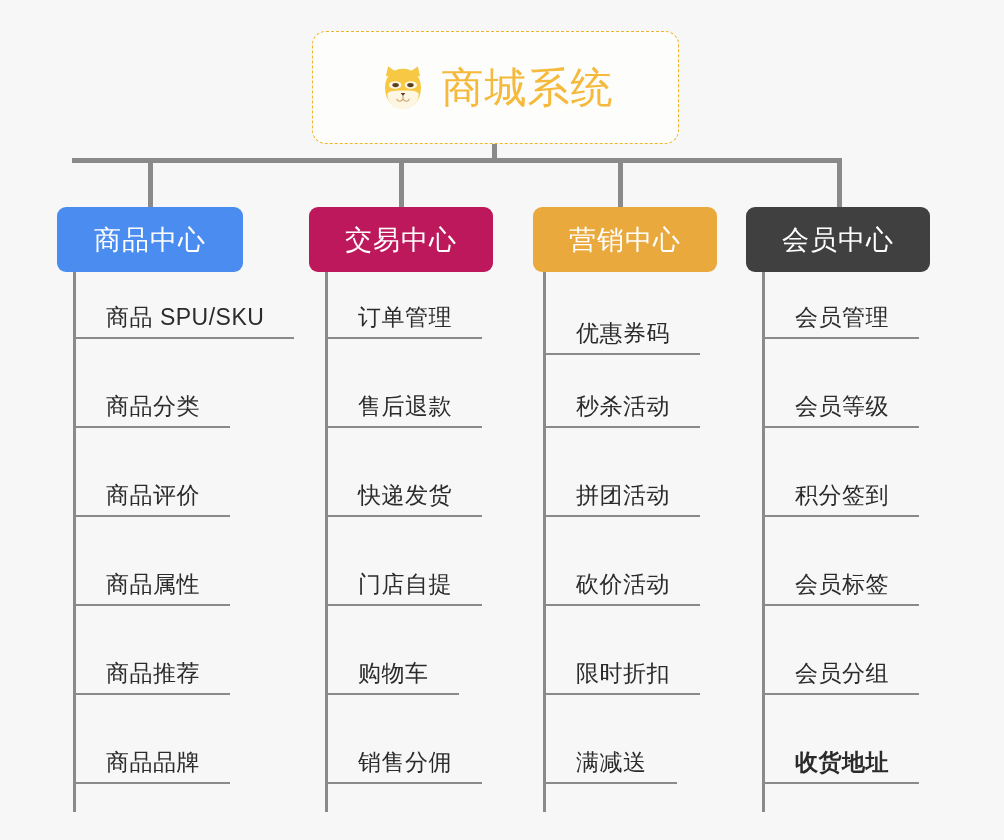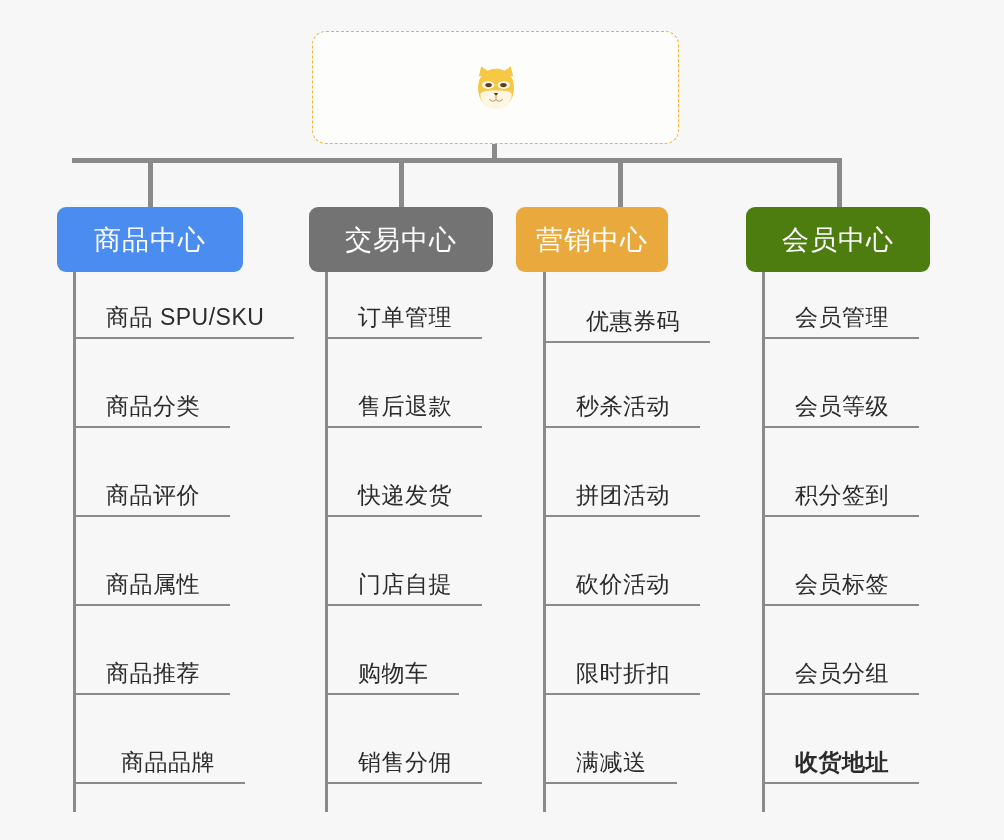--- a/index.html
+++ b/index.html
@@ -139,20 +139,21 @@
       <ellipse cx="22" cy="27" rx="8" ry="5" fill="#fdf6e3"></ellipse>
       <ellipse cx="42" cy="27" rx="8" ry="5" fill="#fdf6e3"></ellipse>
 
       <ellipse cx="22.5" cy="27" rx="4.2" ry="2.6" fill="#5a4020"></ellipse>
       <ellipse cx="41.5" cy="27" rx="4.2" ry="2.6" fill="#5a4020"></ellipse>
 
       <path d="M29 37 L35 37 L32 41 Z" fill="#5a4020"></path>
 
       <path d="M32 41 L32 45 M32 45 C29 49 25 48 24 45 M32 45 C35 49 39 48 40 45" stroke="#c9a06a" stroke-width="1.4" fill="none" stroke-linecap="round"></path>
     </svg>
+    <span class="root-title">商城系统</span>
   </div>
 
   <div class="conn conn-v-root"></div>
   <div class="conn conn-bus"></div>
 
   <div id="branch-host">
       <div class="conn conn-drop" style="left: 148px; background: rgb(138, 138, 138);"></div>
       <div class="cat-box" style="left: 57px; width: 186px; background: rgb(74, 140, 240);">
         <span>商品中心</span>
       </div>
@@ -166,26 +167,26 @@
         </div>
         <div class="leaf-item" style="top: 178px; border-bottom-color: rgb(138, 138, 138);">
           <span class="leaf-label">商品评价</span>
         </div>
         <div class="leaf-item" style="top: 267px; border-bottom-color: rgb(138, 138, 138);">
           <span class="leaf-label">商品属性</span>
         </div>
         <div class="leaf-item" style="top: 356px; border-bottom-color: rgb(138, 138, 138);">
           <span class="leaf-label">商品推荐</span>
         </div>
-        <div class="leaf-item" style="top: 445px; border-bottom-color: rgb(138, 138, 138); padding-left: 15px;">
+        <div class="leaf-item" style="top: 445px; border-bottom-color: rgb(138, 138, 138);">
           <span class="leaf-label">商品品牌</span>
         </div>
       </div>
       <div class="conn conn-drop" style="left: 399px; background: rgb(138, 138, 138);"></div>
-      <div class="cat-box" style="left: 309px; width: 184px; background: #737373;">
+      <div class="cat-box" style="left: 309px; width: 184px; background: #be185d;">
         <span>交易中心</span>
       </div>
       <div class="leaf-col" style="left: 325px;">
         <div class="leaf-spine" style="height: 540px; background: rgb(138, 138, 138);"></div>
         <div class="leaf-item" style="top: 0px; border-bottom-color: rgb(138, 138, 138); font-family: Liberation Serif, serif;">
           <span class="leaf-label">订单管理</span>
         </div>
         <div class="leaf-item" style="top: 89px; border-bottom-color: rgb(138, 138, 138);">
           <span class="leaf-label">售后退款</span>
         </div>
@@ -196,46 +197,46 @@
           <span class="leaf-label">门店自提</span>
         </div>
         <div class="leaf-item" style="top: 356px; border-bottom-color: rgb(138, 138, 138);">
           <span class="leaf-label">购物车</span>
         </div>
         <div class="leaf-item" style="top: 445px; border-bottom-color: rgb(138, 138, 138);">
           <span class="leaf-label">销售分佣</span>
         </div>
       </div>
       <div class="conn conn-drop" style="left: 618px; background: rgb(138, 138, 138);"></div>
-      <div class="cat-box" style="left: 516px; width: 152px; background: rgb(234, 169, 60);">
+      <div class="cat-box" style="left: 533px; width: 184px; background: rgb(234, 169, 60);">
         <span>营销中心</span>
       </div>
       <div class="leaf-col" style="left: 543px;">
         <div class="leaf-spine" style="height: 540px; background: rgb(138, 138, 138);"></div>
-        <div class="leaf-item" style="top: 4px; border-bottom-color: rgb(138, 138, 138); padding-left: 10px;">
+        <div class="leaf-item" style="top: 16px; border-bottom-color: rgb(138, 138, 138);">
           <span class="leaf-label">优惠券码</span>
         </div>
         <div class="leaf-item" style="top: 89px; border-bottom-color: rgb(138, 138, 138);">
           <span class="leaf-label">秒杀活动</span>
         </div>
         <div class="leaf-item" style="top: 178px; border-bottom-color: rgb(138, 138, 138);">
           <span class="leaf-label">拼团活动</span>
         </div>
         <div class="leaf-item" style="top: 267px; border-bottom-color: rgb(138, 138, 138);">
           <span class="leaf-label">砍价活动</span>
         </div>
         <div class="leaf-item" style="top: 356px; border-bottom-color: rgb(138, 138, 138);">
           <span class="leaf-label">限时折扣</span>
         </div>
         <div class="leaf-item" style="top: 445px; border-bottom-color: rgb(138, 138, 138);">
           <span class="leaf-label">满减送</span>
         </div>
       </div>
       <div class="conn conn-drop" style="left: 837px; background: rgb(138, 138, 138);"></div>
-      <div class="cat-box" style="left: 746px; width: 184px; background: #4d7c0f;">
+      <div class="cat-box" style="left: 746px; width: 184px; background: #404040;">
         <span>会员中心</span>
       </div>
       <div class="leaf-col" style="left: 762px;">
         <div class="leaf-spine" style="height: 540px; background: rgb(138, 138, 138);"></div>
         <div class="leaf-item" style="top: 0px; border-bottom-color: rgb(138, 138, 138);">
           <span class="leaf-label">会员管理</span>
         </div>
         <div class="leaf-item" style="top: 89px; border-bottom-color: rgb(138, 138, 138);">
           <span class="leaf-label">会员等级</span>
         </div>

